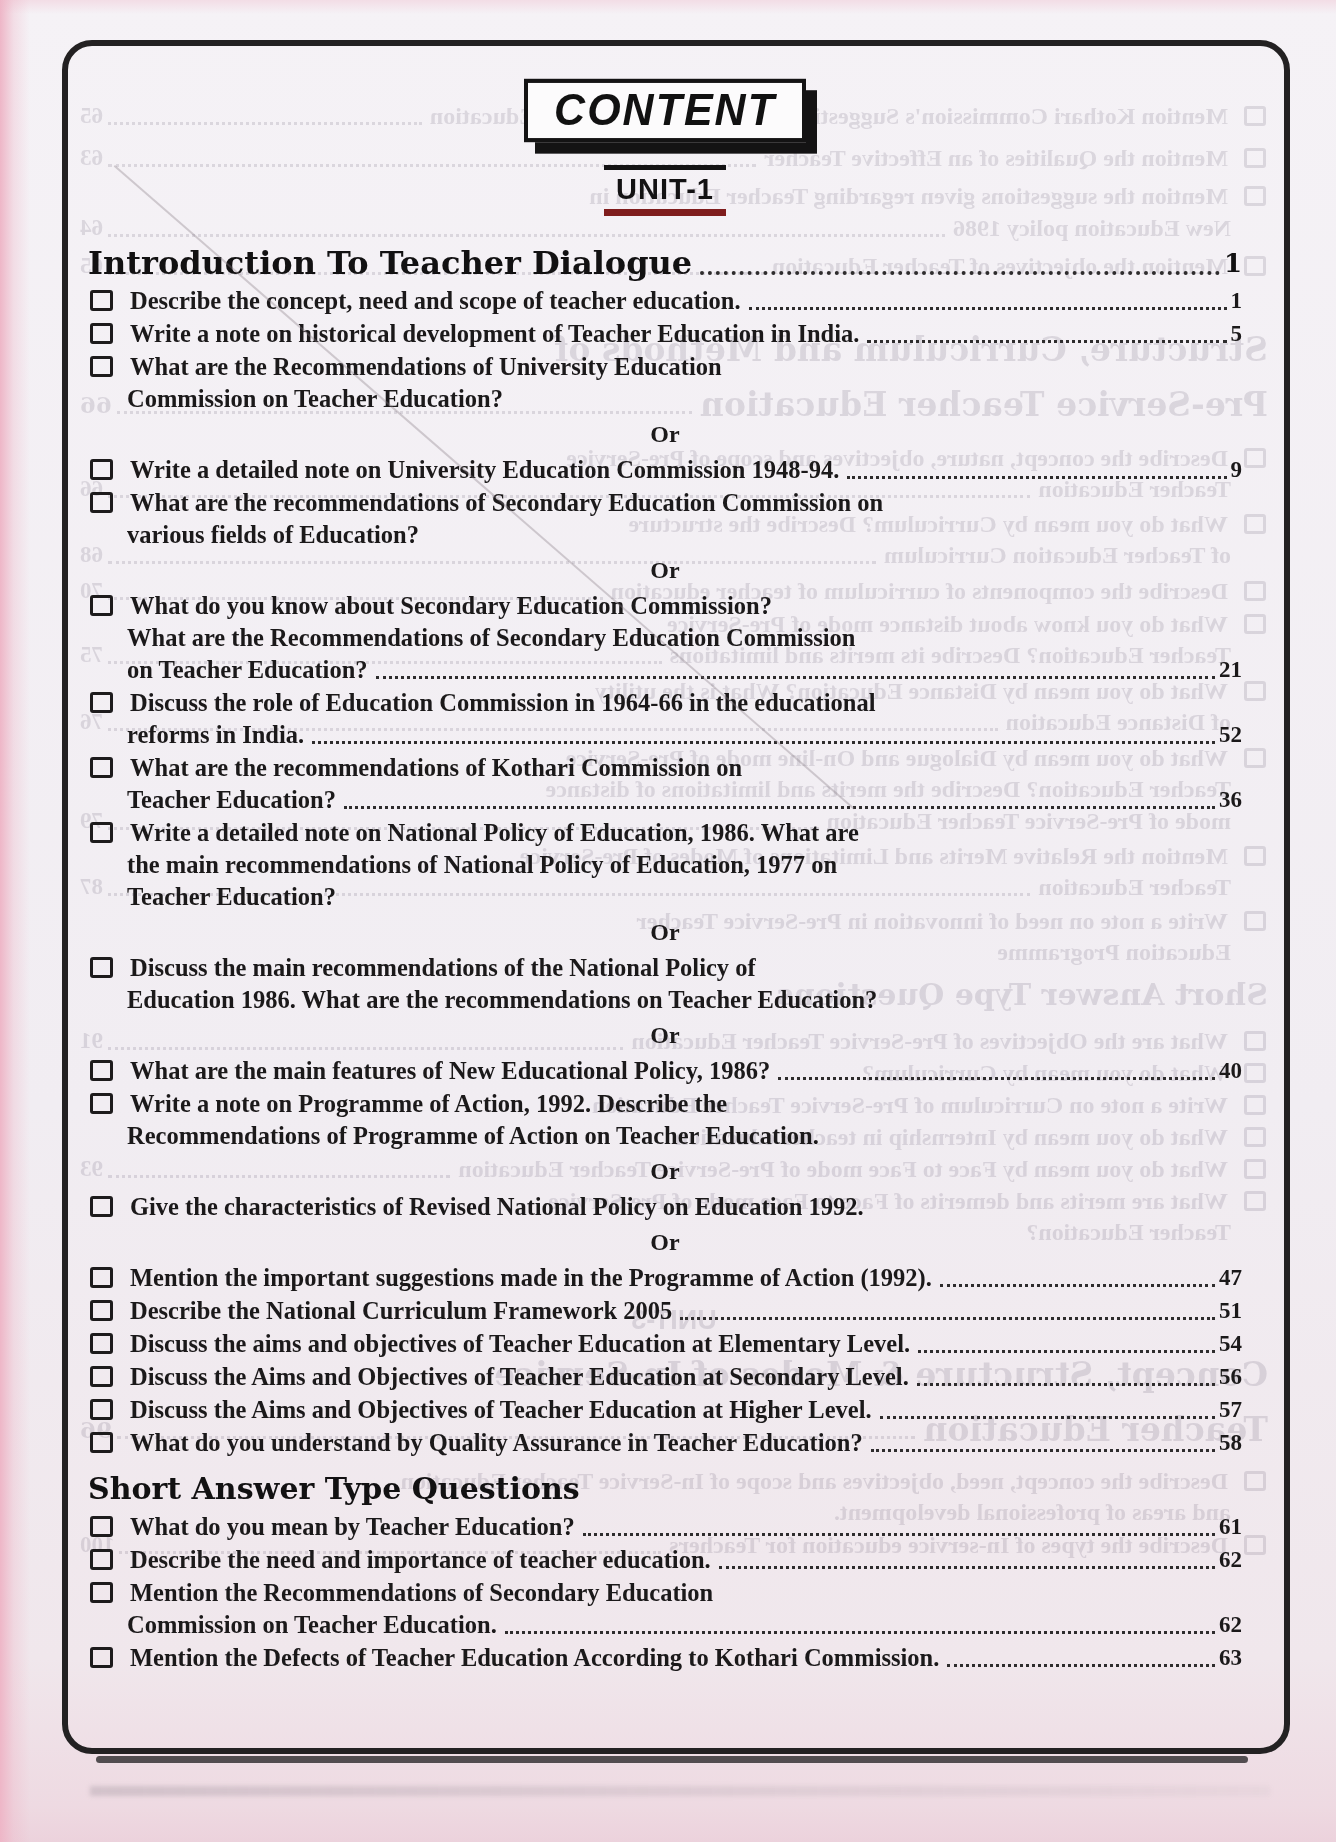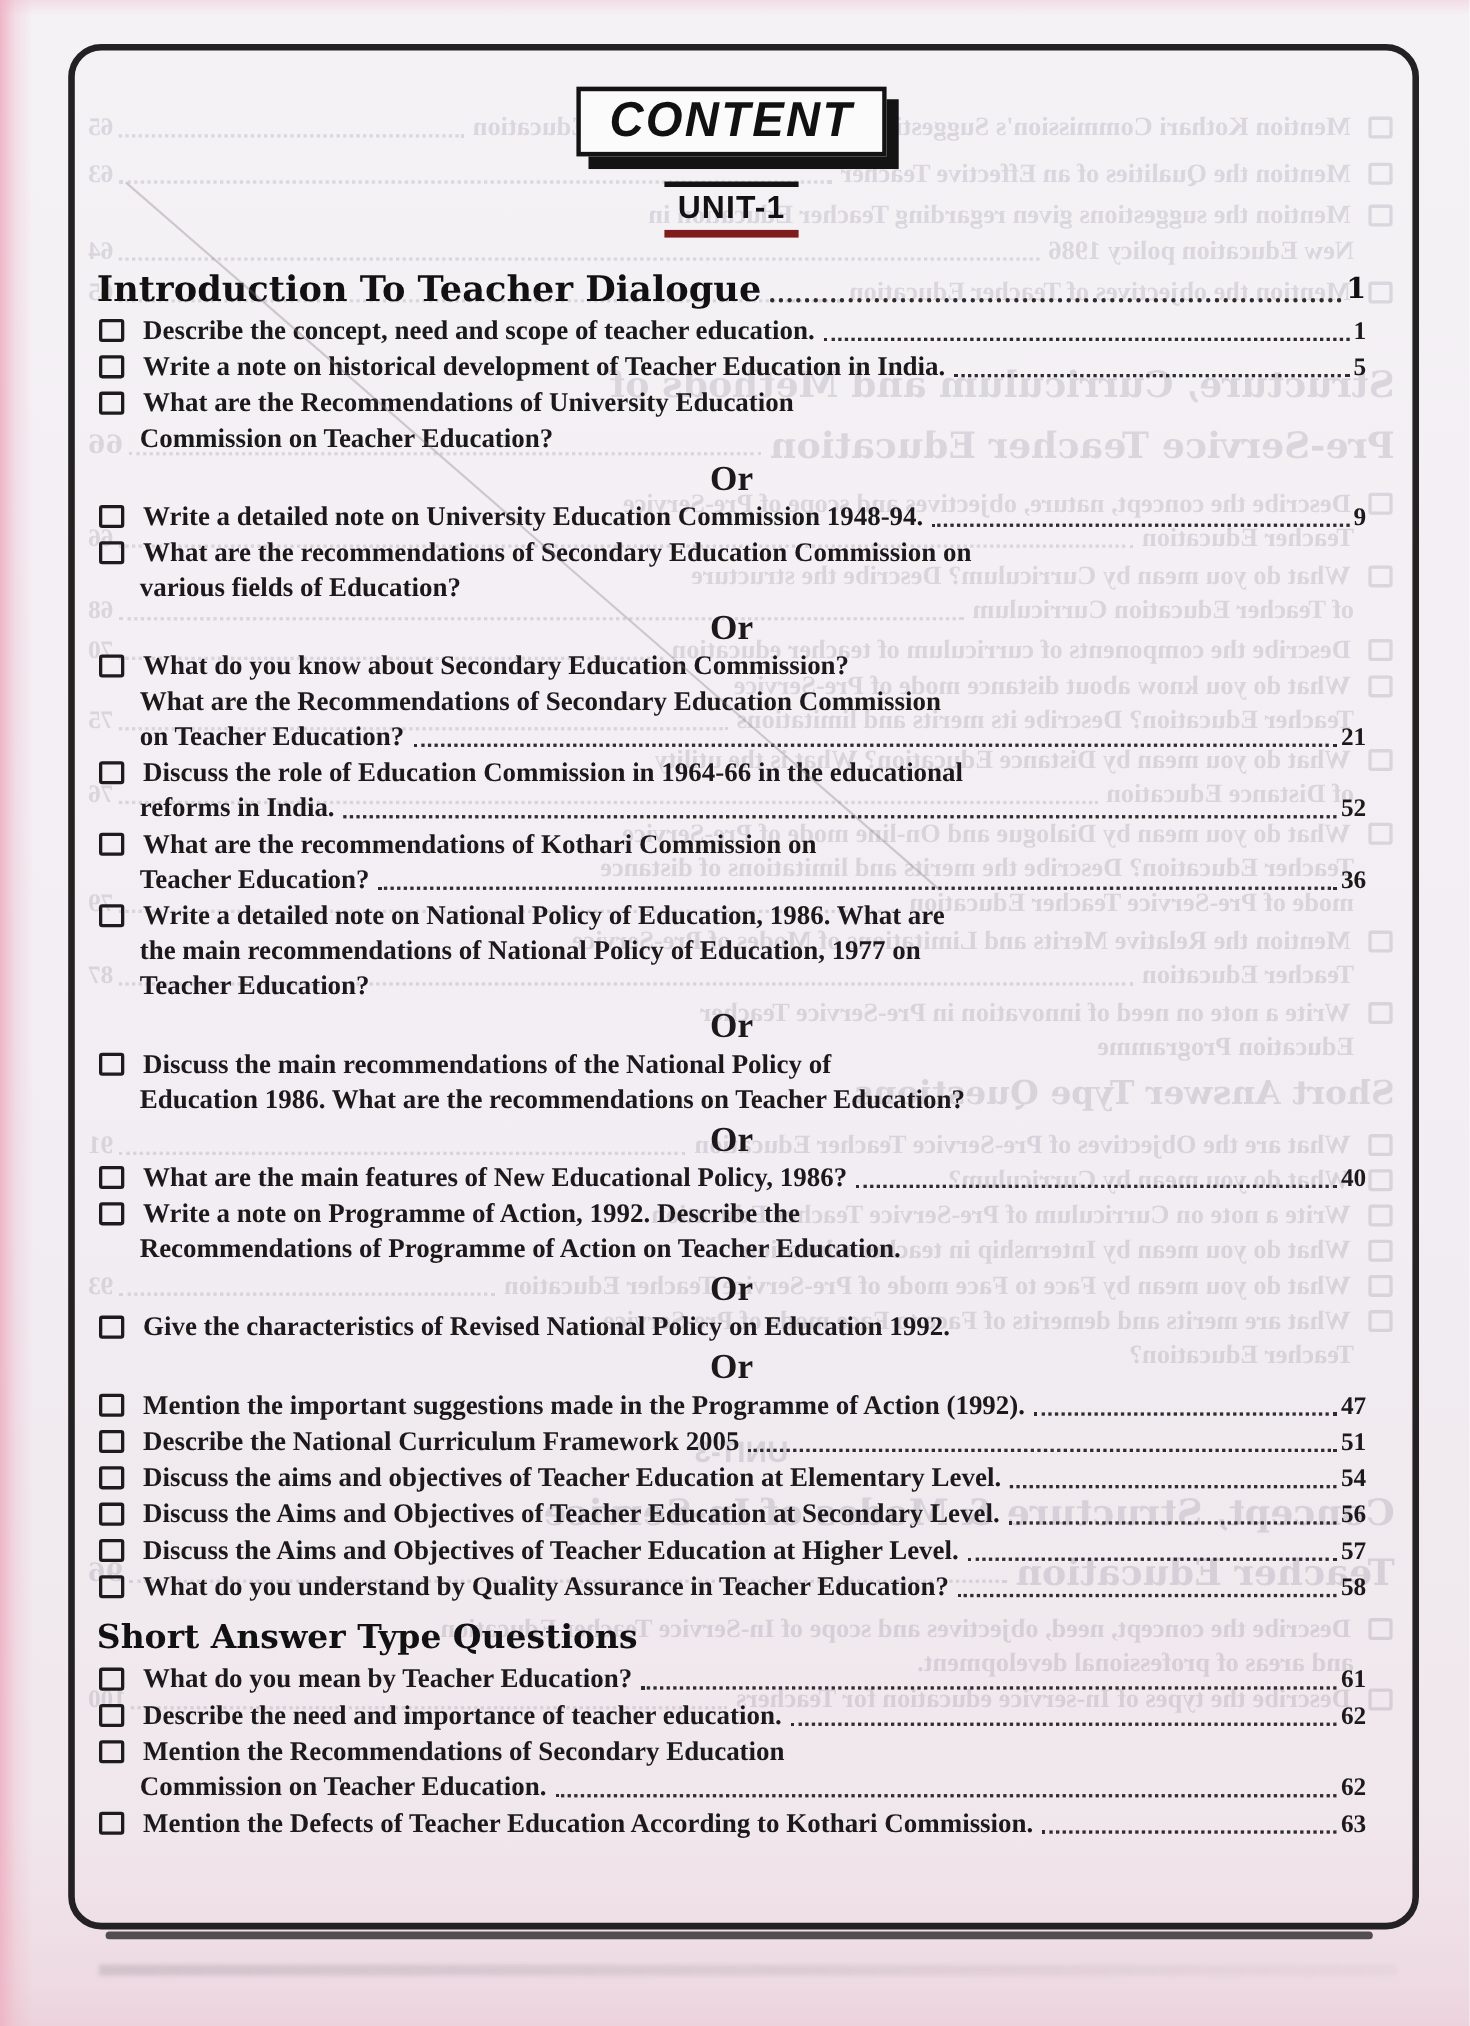--- a/index.html
+++ b/index.html
@@ -52,21 +52,21 @@
   .main-title .q-dots{border-bottom-width:4px;margin-bottom:9px;}
   .main-title .q-pg{font-size:26px;}
 
   .q-item{margin:0;}
   .q-line{display:flex;align-items:flex-end;font-weight:bold;font-size:24.5px;line-height:32px;color:#1b191a;}
   .q-box{width:17px;height:15px;border:3px solid #1d1b1c;border-radius:3px;margin:6px 17px 6px 2px;flex:none;}
   .q-indent{width:39px;flex:none;}
   .q-text{white-space:nowrap;}
   .q-dots{flex:1;border-bottom:3.5px dotted #2e2c2d;margin:0 4px 7px 8px;min-width:26px;}
   .q-pg{font-size:23px;flex:none;}
-  .or-row{text-align:center;font-weight:bold;font-size:32px;line-height:38px;color:#1b191a;}
+  .or-row{text-align:center;font-weight:bold;font-size:24px;line-height:38px;color:#1b191a;}
   .short-heading{font-family:"DejaVu Serif",serif;font-weight:bold;font-size:30px;
     margin:12px 0 4px;color:#121112;}
 </style>
 </head>
 <body>
 
 <div class="edge-left"></div>
 <div class="edge-top"></div>
 
 <div class="frame">

